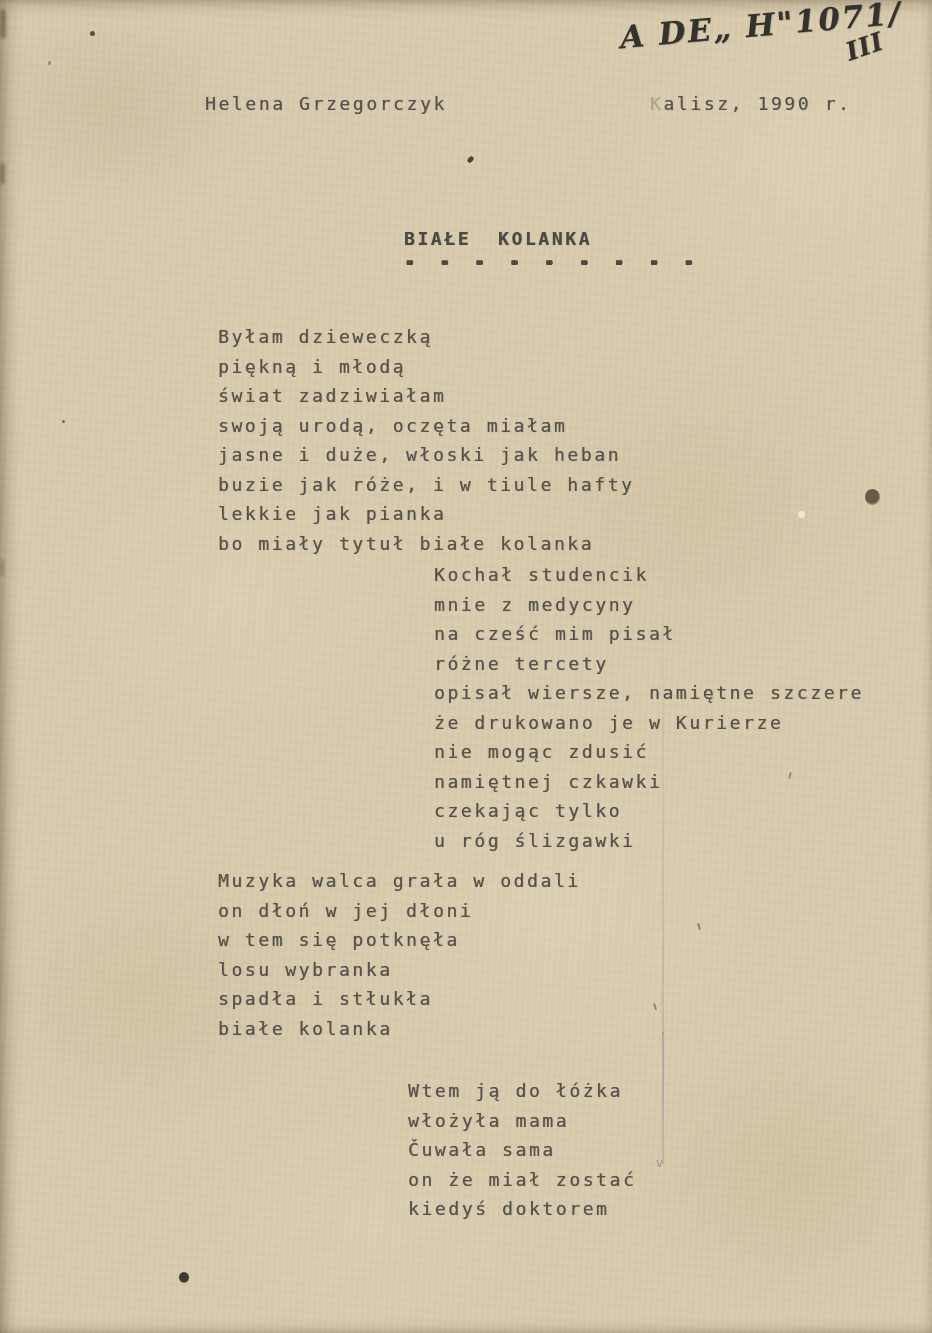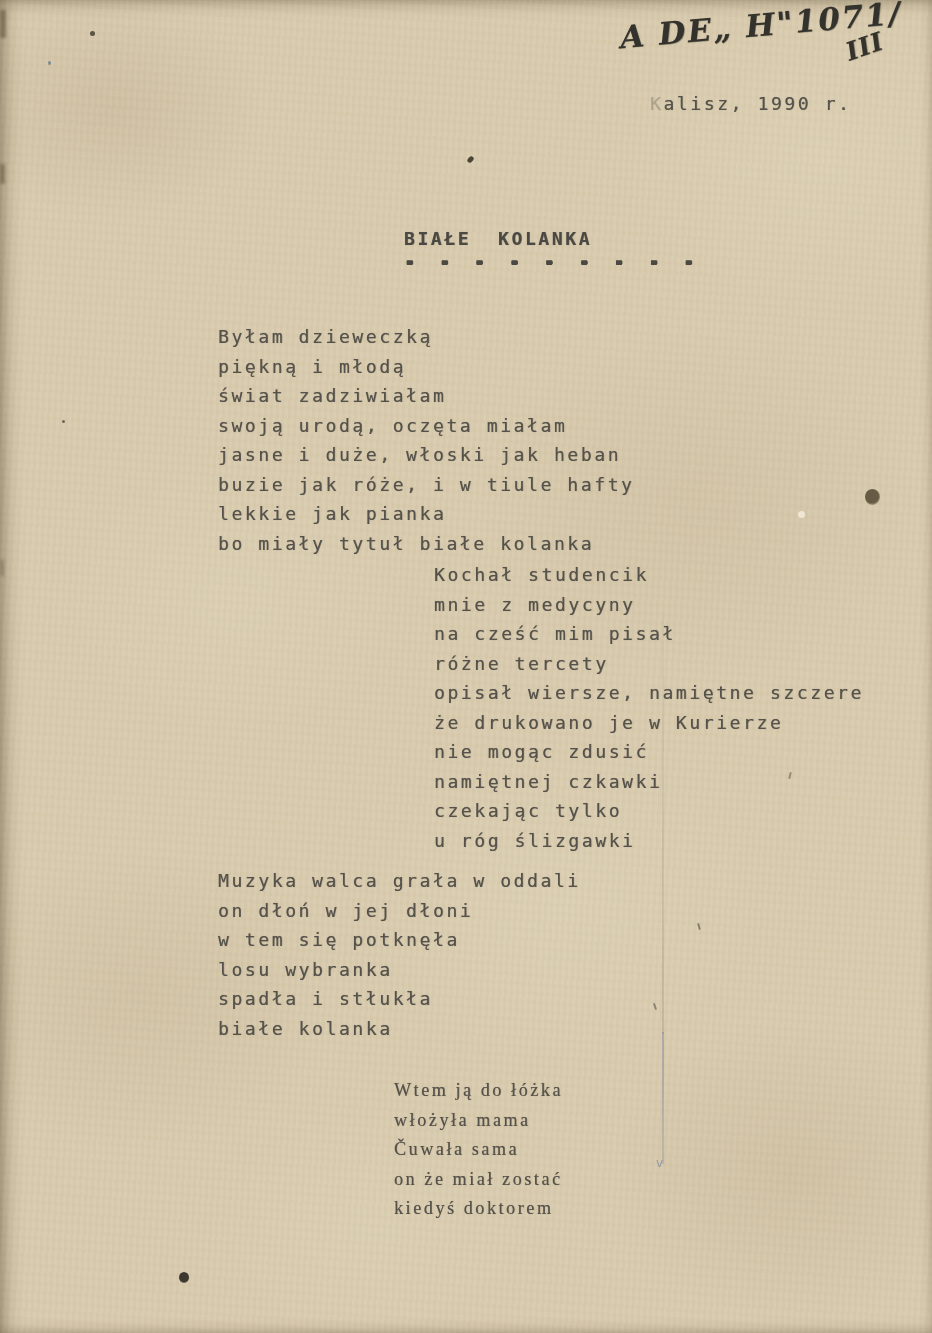--- a/index.html
+++ b/index.html
@@ -63,21 +63,21 @@
   .title-underline{
     display:block;margin-top:1px;
     font-weight:bold;color:#4b4943;font-size:19px;letter-spacing:6px;
     text-shadow:0 1px 0 currentColor, 0 -0.6px 0 currentColor, 0.5px 0 0 currentColor;
   }
   .stanza{position:absolute;}
   .poem-line{height:29.5px;line-height:29.5px;}
   .stanza-1{left:218px;top:322px;}
   .stanza-2{left:408px;top:560px;margin-left:26px;}
   .stanza-3{left:218px;top:866px;}
-  .stanza-4{left:394px;top:1076px;font-family:Liberation Serif, serif;}
+  .stanza-4{left:408px;top:1076px;}
   .speck{position:absolute;pointer-events:none;}
   .crease-gray{
     position:absolute;left:662px;top:612px;width:2px;height:422px;
     background:linear-gradient(rgba(140,133,115,0.05), rgba(140,133,115,0.30));
     filter:blur(0.4px);
   }
   .crease-blue{
     position:absolute;left:662px;top:1032px;width:2px;height:132px;
     background:linear-gradient(rgba(95,115,155,0.38), rgba(95,115,155,0.22));
     filter:blur(0.3px);
@@ -92,20 +92,21 @@
 
 <div class="page">
 
   <div class="grain"></div>
 
   <div class="annotation">
     <span class="main">A DE„ H"1071/</span>
     <span class="sub">III</span>
   </div>
 
+  <div class="type author">Helena Grzegorczyk</div>
   <div class="type dateline"><span class="faintchar">K</span><span>alisz, 1990 r.</span></div>
 
   <div class="titleblock">
     <span class="type title-text">BIAŁE  KOLANKA</span>
     <span class="title-underline">- - - - - - - - -</span>
   </div>
 
   <div class="type stanza stanza-1"><div class="poem-line">Byłam dzieweczką</div><div class="poem-line">piękną i młodą</div><div class="poem-line">świat zadziwiałam</div><div class="poem-line">swoją urodą, oczęta miałam</div><div class="poem-line">jasne i duże, włoski jak heban</div><div class="poem-line">buzie jak róże, i w tiule hafty</div><div class="poem-line">lekkie jak pianka</div><div class="poem-line">bo miały tytuł białe kolanka</div></div>
   <div class="type stanza stanza-2"><div class="poem-line">Kochał studencik</div><div class="poem-line">mnie z medycyny</div><div class="poem-line">na cześć mim pisał</div><div class="poem-line">różne tercety</div><div class="poem-line">opisał wiersze, namiętne szczere</div><div class="poem-line">że drukowano je w Kurierze</div><div class="poem-line">nie mogąc zdusić</div><div class="poem-line">namiętnej czkawki</div><div class="poem-line">czekając tylko</div><div class="poem-line">u róg ślizgawki</div></div>
   <div class="type stanza stanza-3"><div class="poem-line">Muzyka walca grała w oddali</div><div class="poem-line">on dłoń w jej dłoni</div><div class="poem-line">w tem się potknęła</div><div class="poem-line">losu wybranka</div><div class="poem-line">spadła i stłukła</div><div class="poem-line">białe kolanka</div></div>

